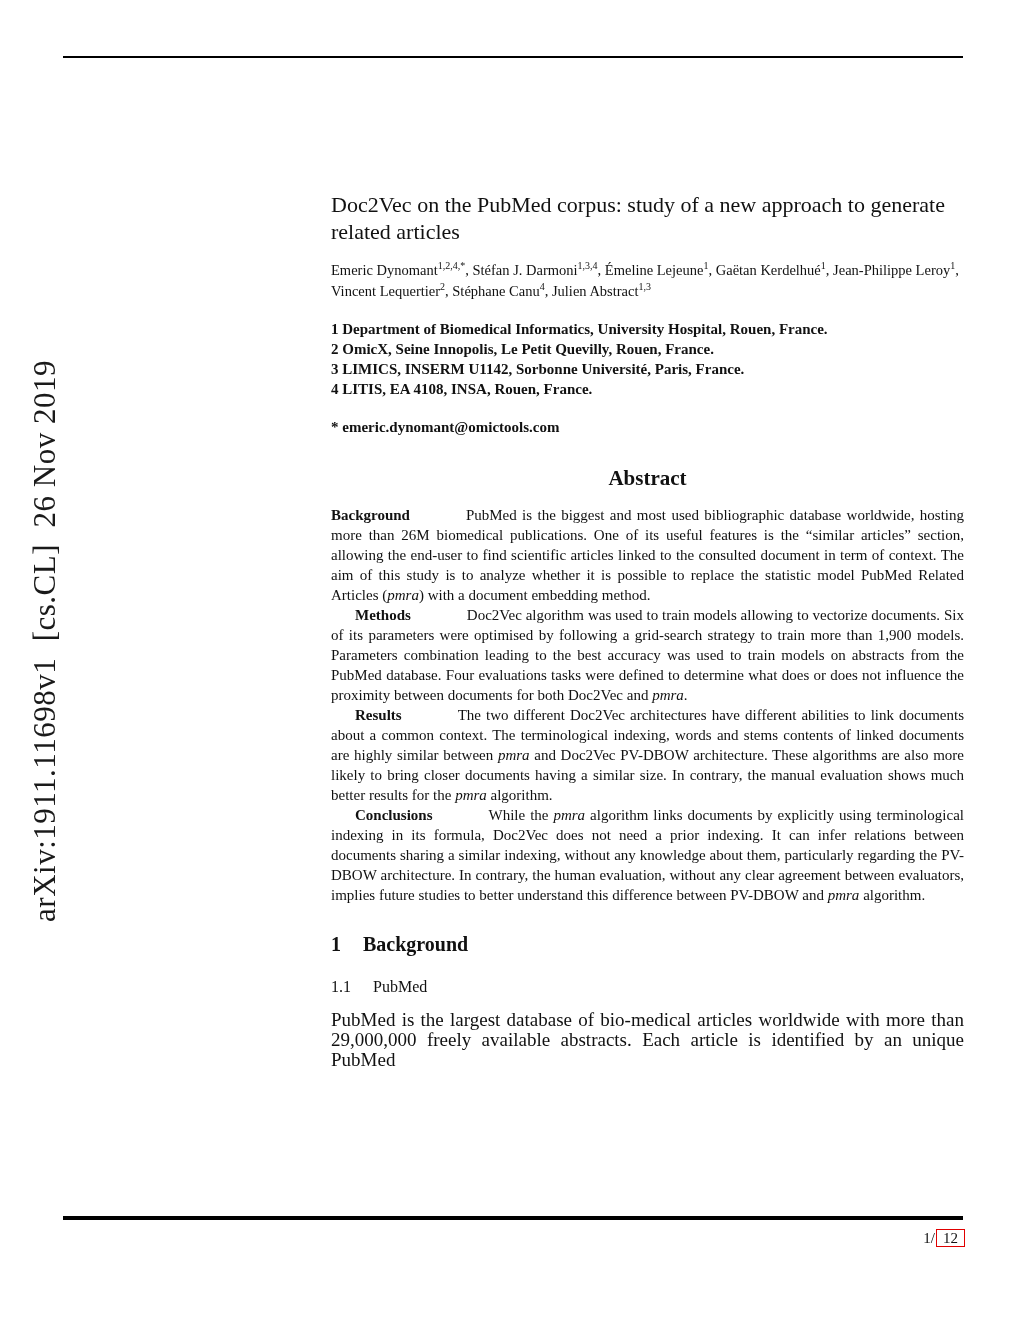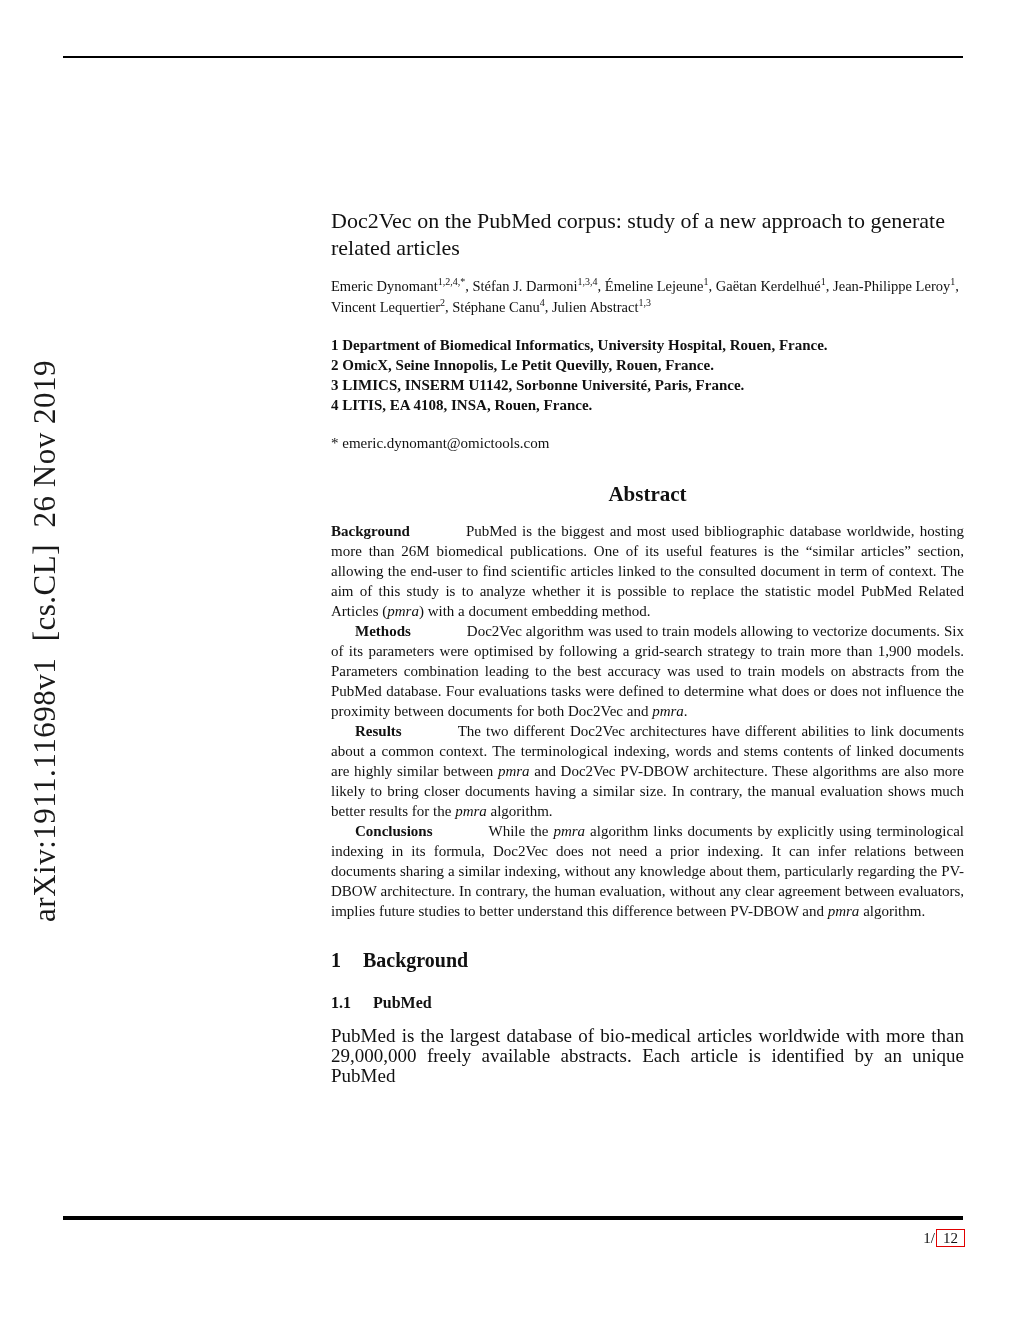--- a/index.html
+++ b/index.html
@@ -32,21 +32,21 @@
     position: absolute;
     left: 45px; top: 641px;
     transform: translate(-50%, -50%) rotate(-90deg);
     white-space: pre;
     font-size: 31px;
     color: #1a1a1a;
     letter-spacing: 0.5px;
   }
   .content {
     position: absolute;
-    left: 331px; top: 208px;
+    left: 331px; top: 192px;
     width: 633px;
   }
   h1.title {
     margin: 0;
     font-size: 22px;
     font-weight: normal;
     line-height: 1.22;
     color: #111;
   }
   .authors {
@@ -60,21 +60,21 @@
   }
   .affiliations { margin-top: 17px; }
   .affiliations p {
     margin: 0;
     font-weight: bold;
     font-size: 15px;
     line-height: 20px;
   }
   .email {
     margin: 20px 0 2px 0;
-    font-weight: normal;
+    font-weight: bold;
     font-size: 15px;
   }
   h2.abstract-heading {
     margin: 30px 0 14px 0;
     font-size: 21px;
     font-weight: bold;
     text-align: center;
   }
   .abstract-text p {
     margin: 0;
@@ -86,21 +86,21 @@
   .para-label { font-weight: bold; }
   .label-gap { display: inline-block; width: 56px; }
   h2.section-heading {
     margin: 28px 0 0 0;
     font-size: 20px;
     font-weight: bold;
   }
   h3.subsection-heading {
     margin: 22px 0 0 0;
     font-size: 16px;
-    font-weight: bold;
+    font-weight: normal;
   }
   .heading-gap { display: inline-block; width: 22px; }
   .body-par {
     margin: 14px 0 0 0;
     font-size: 19px;
     line-height: 20px;
     text-align: justify;
   }
   .footer {
     position: absolute;

